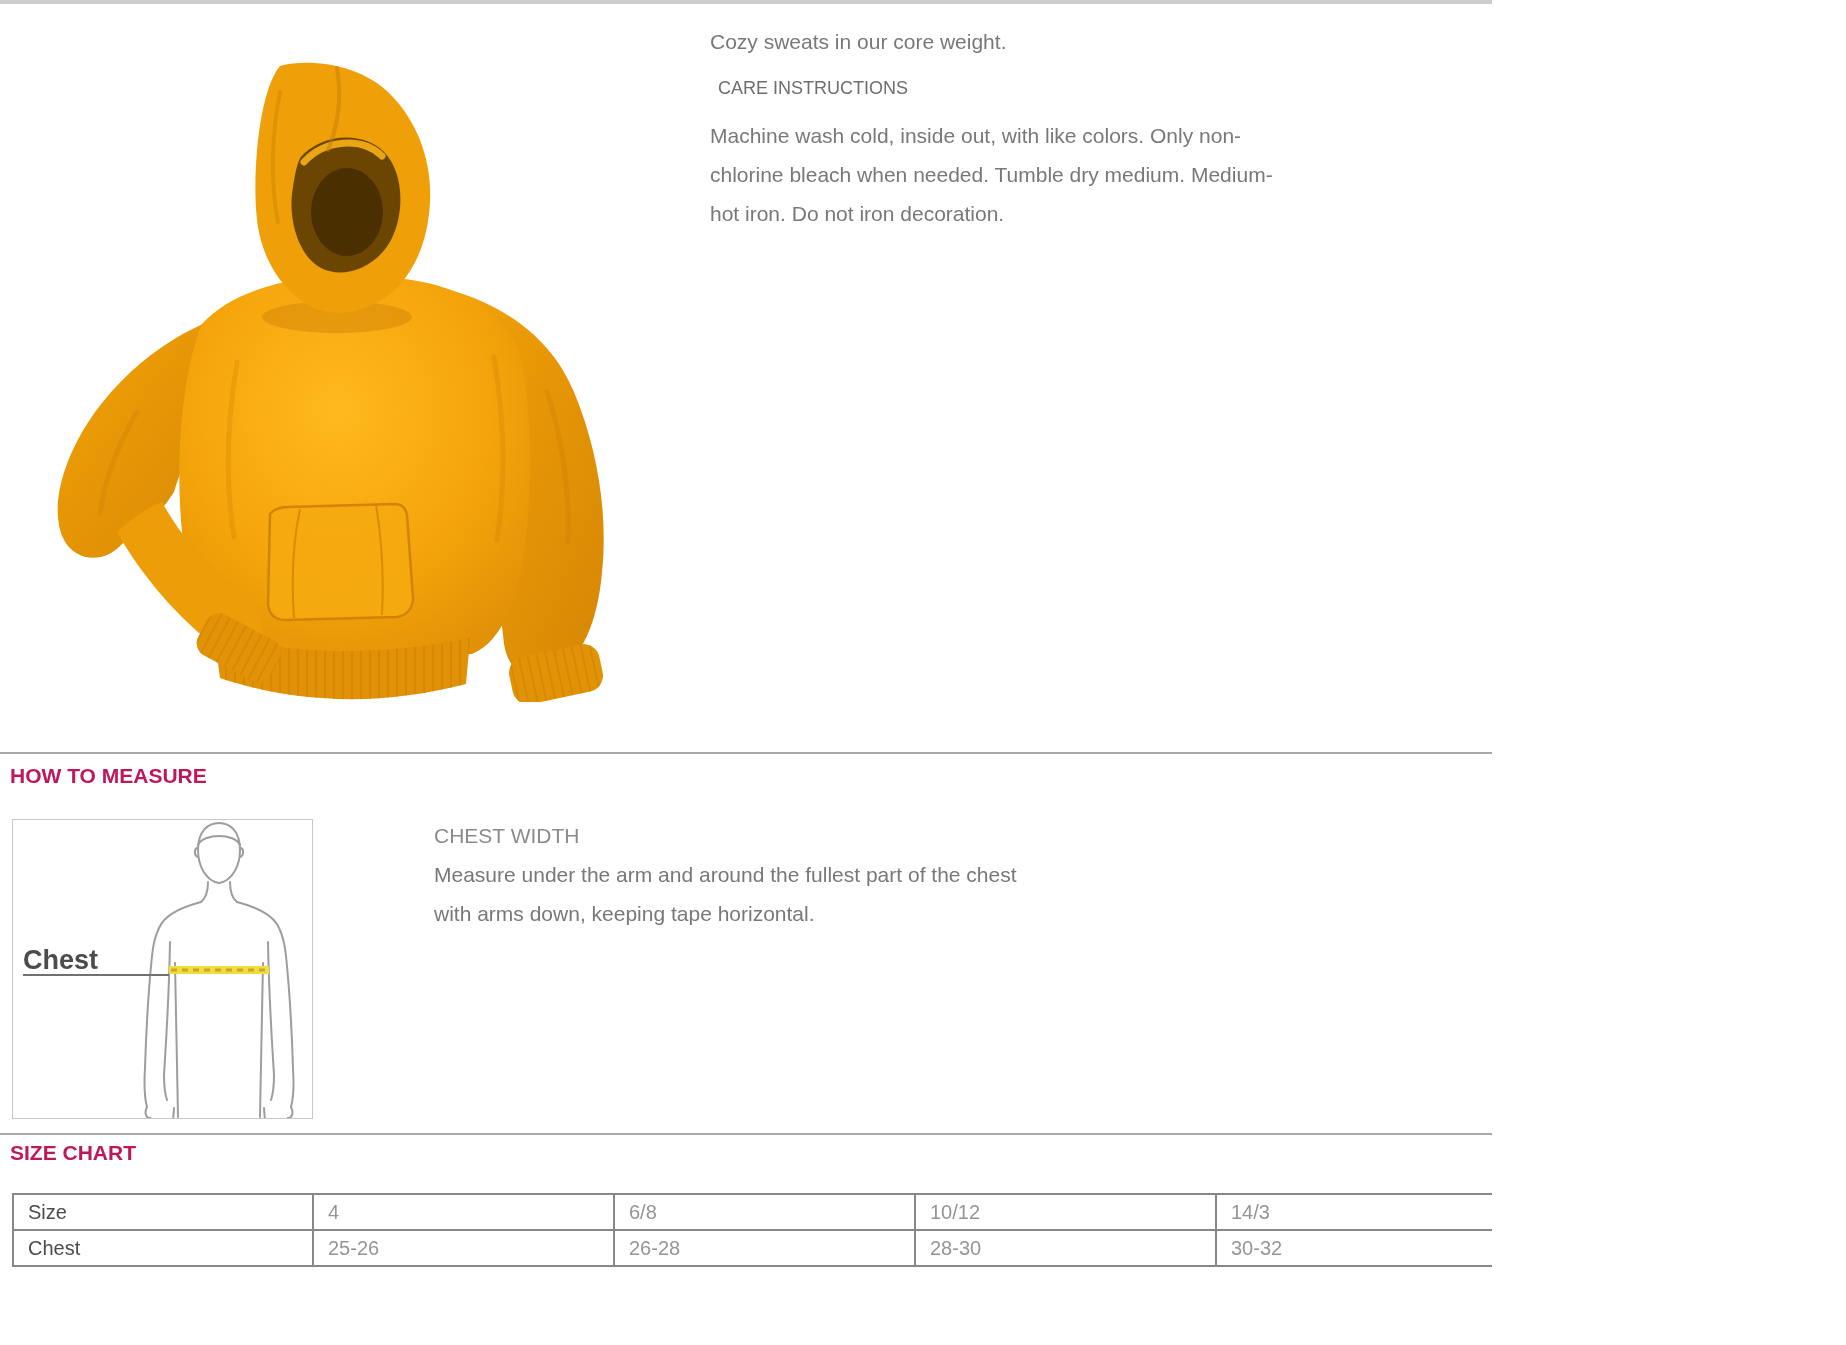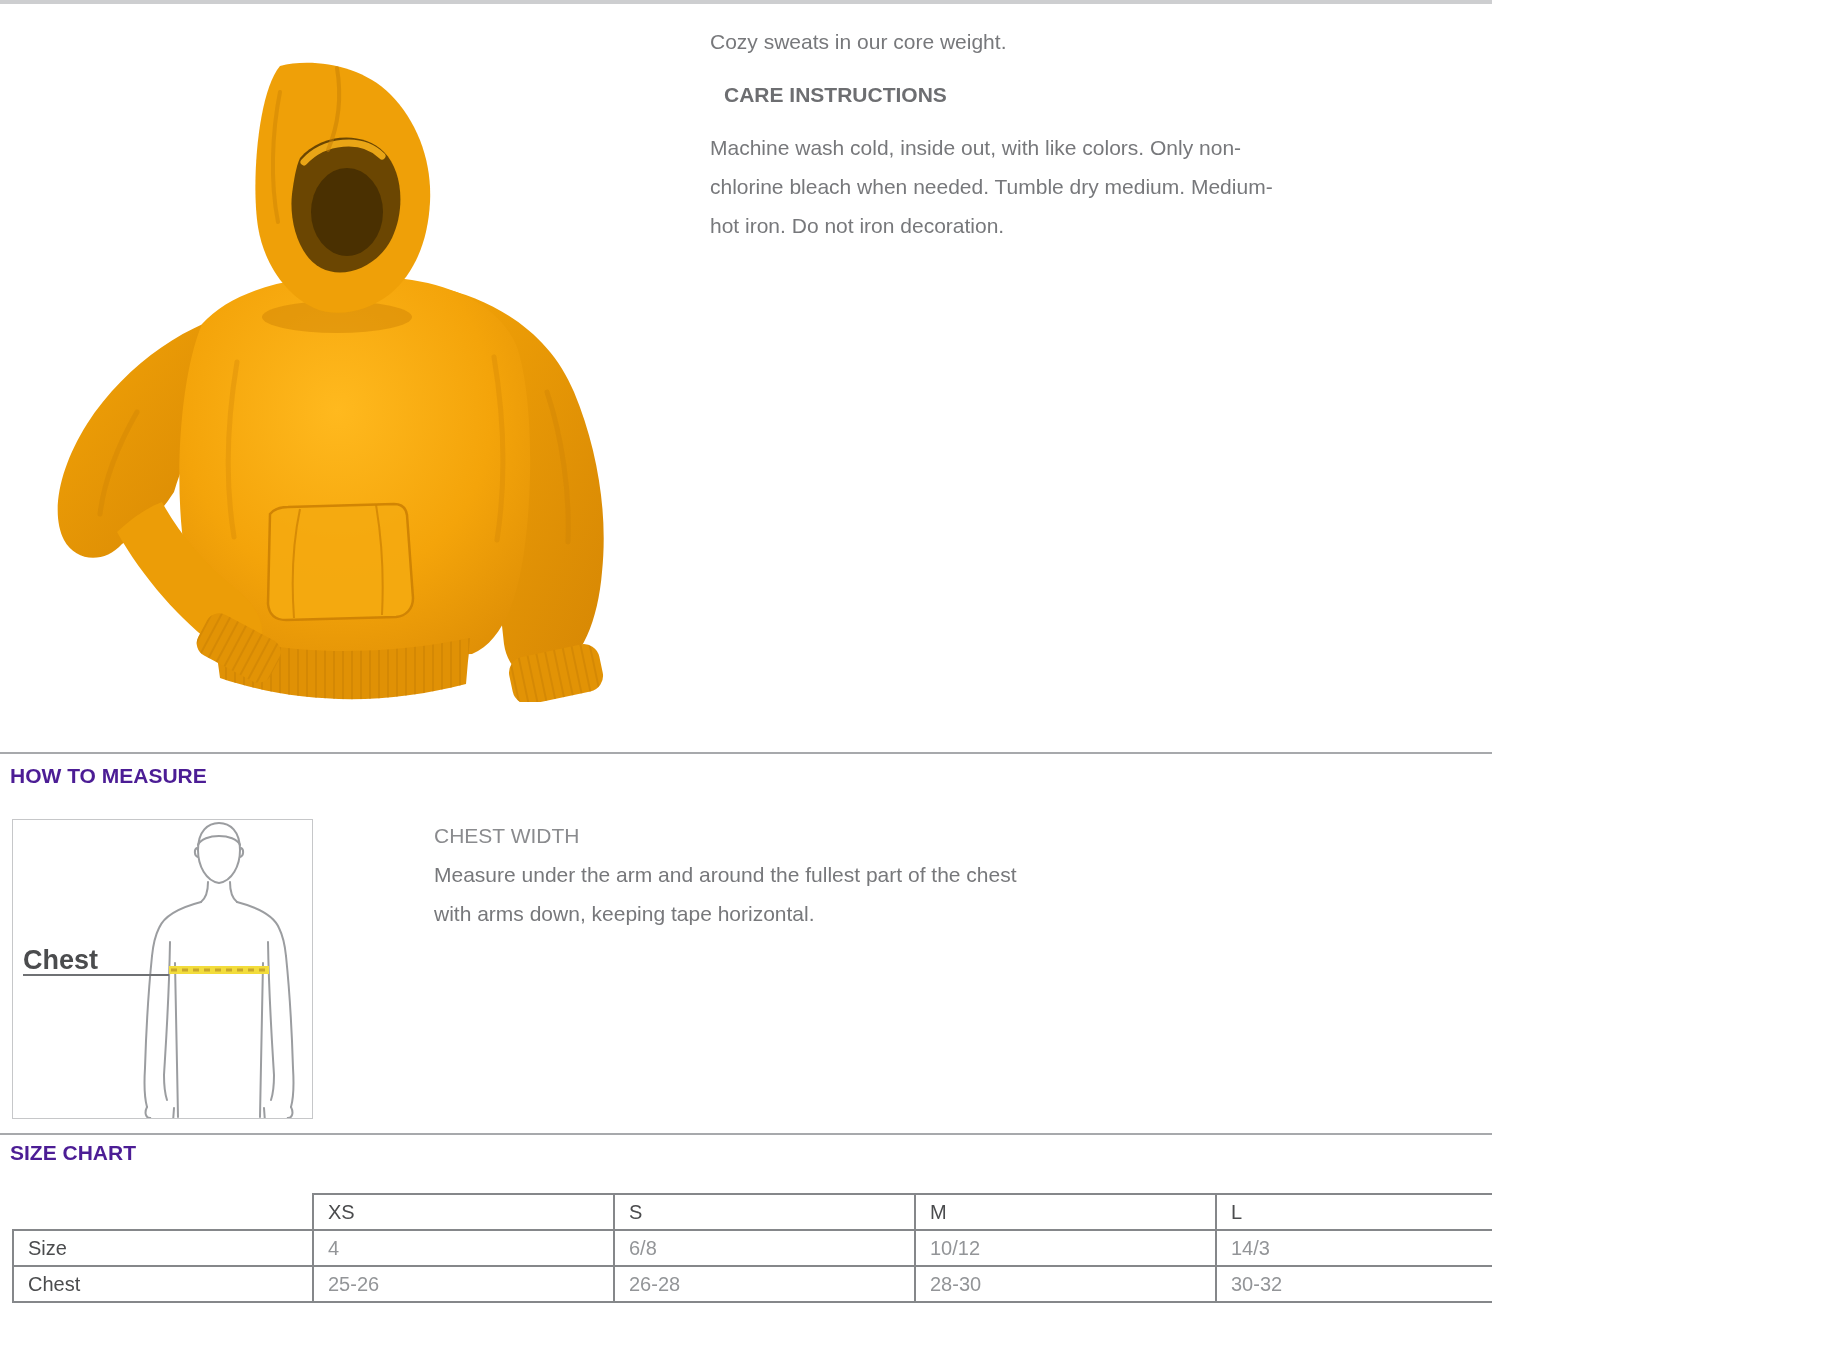--- a/index.html
+++ b/index.html
@@ -2,33 +2,33 @@
 <html><head>
 <meta charset="utf-8">
 <style>
   html,body{margin:0;padding:0;background:#fff;}
   .page{position:relative;width:1492px;height:1345px;background:#fff;overflow:hidden;
         font-family:"Liberation Sans", sans-serif;}
   .hr{position:absolute;left:0;width:1846px;background:#A7A9AC;height:2px;}
   .hr.top{height:4px;background:#CDCED0;top:0;}
   .hr.d2{top:752px;}
   .hr.d3{top:1133px;}
-  h2.sec{position:absolute;margin:0;font-size:21px;line-height:26px;font-weight:bold;color:#4c1d95;}
+  h2.sec{position:absolute;margin:0;font-size:21px;line-height:26px;font-weight:bold;color:#be185d;}
   #htm-heading{left:10px;top:763px;}
   #sc-heading{left:10px;top:1140px;}
 
   
   .desc{position:absolute;left:710px;top:0;width:578px;font-size:21px;line-height:39px;color:#77787B;}
   .desc p{margin:0;}
   .desc .intro{margin-top:22px;}
   ul.features{list-style:none;margin:26px 0 0 0;padding:0;}
   ul.features li{position:relative;padding-left:21px;height:39px;line-height:39px;}
   ul.features li .sq{position:absolute;left:1px;top:16px;width:7px;height:7px;background:#808285;}
   .desc .note{margin-top:23px;white-space:pre-line;}
-  .desc .care-h{margin:14px;font-size:21px;line-height:39px;font-weight:bold;color:#6D6E71;}
+  .desc .care-h{margin:8px;font-size:18px;line-height:39px;font-weight:normal;color:#6D6E71;}
   .desc .care{white-space:pre-line;}
 
   
   .view-svg{position:absolute;}
   #front-svg{left:1588px;top:25px;width:180px;height:300px;}
   #back-svg{left:1588px;top:403px;width:180px;height:302px;}
   .view-label{position:absolute;left:1530px;font-size:21px;line-height:26px;color:#15803d;}
   #front-label{top:333px;}
   #back-label{top:711px;}
 
@@ -194,28 +194,20 @@
     <table class="size">
       <colgroup>
         <col style="width:300px">
           <col style="width:301px">
           <col style="width:301px">
         <col style="width:301px">
           <col style="width:301px">
           <col style="width:297px">
       </colgroup>
       <tbody>
-          <tr>
-        <td class="blank"></td>
-        <td class="hdr">XS</td>
-        <td class="hdr">S</td>
-        <td class="hdr">M</td>
-        <td class="hdr">L</td>
-        <td class="hdr">XL</td>
-      </tr>
       <tr>
         <td class="lbl">Size</td>
         <td class="val">4</td>
         <td class="val">6/8</td>
         <td class="val">10/12</td>
         <td class="val">14/3</td>
         <td class="val">18/20</td>
       </tr>
       <tr>
         <td class="lbl">Chest</td>

